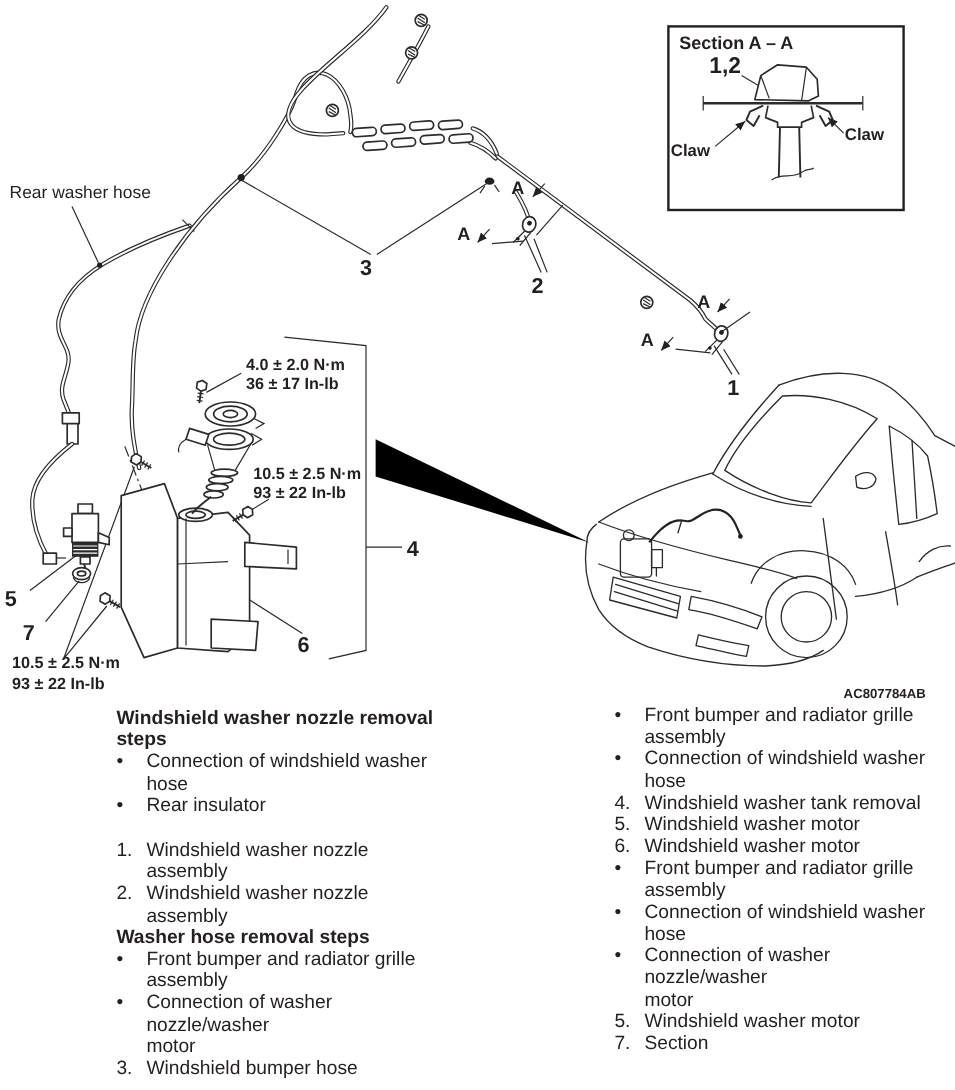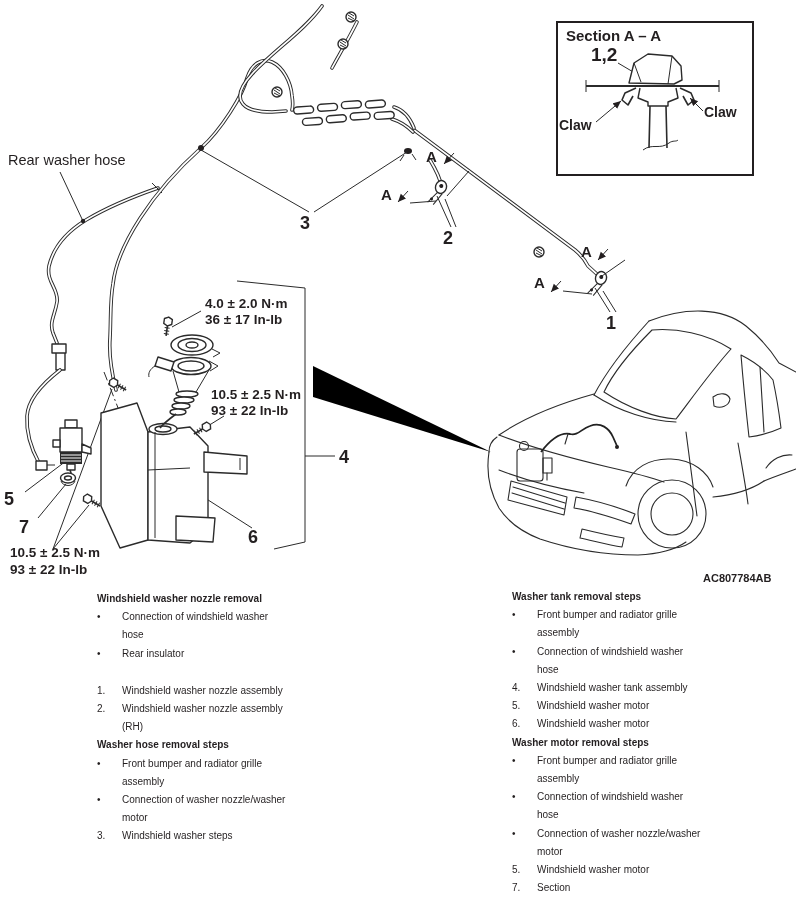--- a/index.html
+++ b/index.html
@@ -17,21 +17,21 @@
   .dash{stroke:#2b2b2b;stroke-width:1;fill:none;stroke-dasharray:9 3 2 3;}
   text{fill:#231f20;}
   .t14{font:14.5px "Liberation Sans",sans-serif;}
   .t14b{font:bold 14px "Liberation Sans",sans-serif;}
   .t15b{font:bold 15px "Liberation Sans",sans-serif;}
   .t13b{font:bold 13.5px "Liberation Sans",sans-serif;}
   .t18b{font:bold 18px "Liberation Sans",sans-serif;}
   .t19b{font:bold 19px "Liberation Sans",sans-serif;}
   .t11b{font:bold 11px "Liberation Sans",sans-serif;}
   
-  .col{position:absolute;font-size:10px;line-height:18.2px;}
+  .col{position:absolute;font-size:16px;line-height:18.2px;}
   .col-left{left:97px;top:590px;width:264px;}
   .col-right{left:512px;top:588px;width:284px;}
   .lr{display:flex;}
   .lr.h{font-weight:bold;}
   .lr.gap{margin-top:19px;}
   .lm{flex:none;width:25px;}
   .lt{flex:1;}
 </style>
 </head>
 <body>
@@ -282,44 +282,43 @@
     <path class="ln" d="M703,111 L690,98" marker-end="url(#arw)"></path>
   </g>
 
   <text x="703" y="582" class="t11b">AC807784AB</text>
 </svg>
 
 <div class="col col-left">
   <div class="lr h">
         <span class="lt">Windshield washer nozzle removal</span>
       </div>
+  <div class="lr h">
+        <span class="lt">steps</span>
+      </div>
   <div class="lr">
         <span class="lm">•</span>
         <span class="lt">Connection of windshield washer</span>
       </div>
   <div class="lr">
         <span class="lm"></span>
         <span class="lt">hose</span>
       </div>
   <div class="lr">
         <span class="lm">•</span>
         <span class="lt">Rear insulator</span>
       </div>
   <div class="lr gap">
         <span class="lm">1.</span>
         <span class="lt">Windshield washer nozzle assembly</span>
       </div>
   <div class="lr">
         <span class="lm">2.</span>
         <span class="lt">Windshield washer nozzle assembly</span>
       </div>
-  <div class="lr">
-        <span class="lm"></span>
-        <span class="lt">(RH)</span>
-      </div>
   <div class="lr h">
         <span class="lt">Washer hose removal steps</span>
       </div>
   <div class="lr">
         <span class="lm">•</span>
         <span class="lt">Front bumper and radiator grille</span>
       </div>
   <div class="lr">
         <span class="lm"></span>
         <span class="lt">assembly</span>
@@ -327,59 +326,53 @@
   <div class="lr">
         <span class="lm">•</span>
         <span class="lt">Connection of washer nozzle/washer</span>
       </div>
   <div class="lr">
         <span class="lm"></span>
         <span class="lt">motor</span>
       </div>
   <div class="lr">
         <span class="lm">3.</span>
-        <span class="lt">Windshield washer steps</span>
+        <span class="lt">Windshield bumper hose</span>
       </div>
 </div>
 
 <div class="col col-right">
-  <div class="lr h">
-        <span class="lt">Washer tank removal steps</span>
-      </div>
   <div class="lr">
         <span class="lm">•</span>
         <span class="lt">Front bumper and radiator grille</span>
       </div>
   <div class="lr">
         <span class="lm"></span>
         <span class="lt">assembly</span>
       </div>
   <div class="lr">
         <span class="lm">•</span>
         <span class="lt">Connection of windshield washer</span>
       </div>
   <div class="lr">
         <span class="lm"></span>
         <span class="lt">hose</span>
       </div>
   <div class="lr">
         <span class="lm">4.</span>
-        <span class="lt">Windshield washer tank assembly</span>
+        <span class="lt">Windshield washer tank removal</span>
       </div>
   <div class="lr">
         <span class="lm">5.</span>
         <span class="lt">Windshield washer motor</span>
       </div>
   <div class="lr">
         <span class="lm">6.</span>
         <span class="lt">Windshield washer motor</span>
       </div>
-  <div class="lr h">
-        <span class="lt">Washer motor removal steps</span>
-      </div>
   <div class="lr">
         <span class="lm">•</span>
         <span class="lt">Front bumper and radiator grille</span>
       </div>
   <div class="lr">
         <span class="lm"></span>
         <span class="lt">assembly</span>
       </div>
   <div class="lr">
         <span class="lm">•</span>

